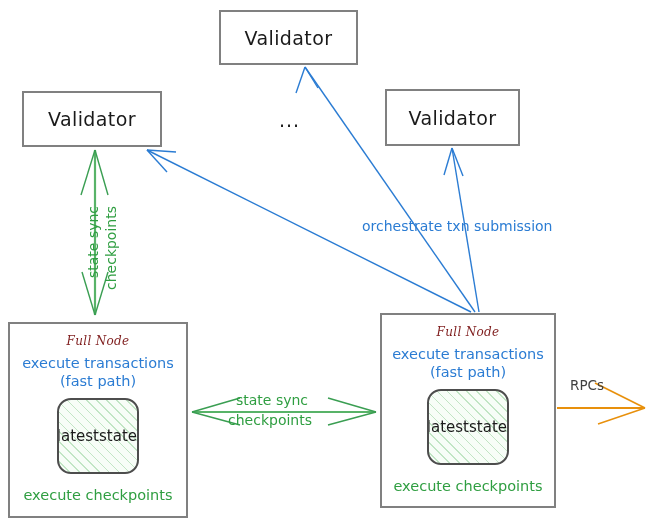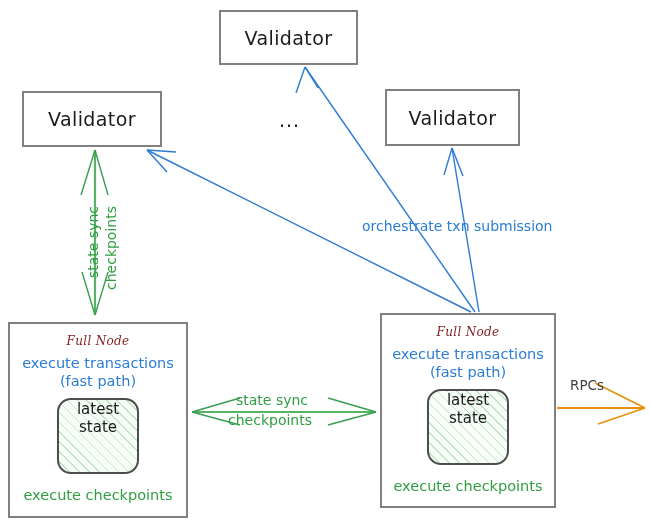--- a/index.html
+++ b/index.html
@@ -73,23 +73,23 @@
     text-align: center;
   }
 
   
   .state-box {
     position: relative;
     border: 2px solid #4d4d4d;
     border-radius: 14px;
     box-sizing: border-box;
     display: flex;
-    flex-direction: column;
+    flex-direction: row;
     align-items: center;
-    justify-content: flex-start;
+    justify-content: flex-end;
     background-color: #f7fdf7;
     background-image: repeating-linear-gradient(
       45deg,
       rgba(70,175,80,0.30) 0px,
       rgba(70,175,80,0.30) 1px,
       rgba(255,255,255,0) 1px,
       rgba(255,255,255,0) 7px
     );
     overflow: hidden;
   }

